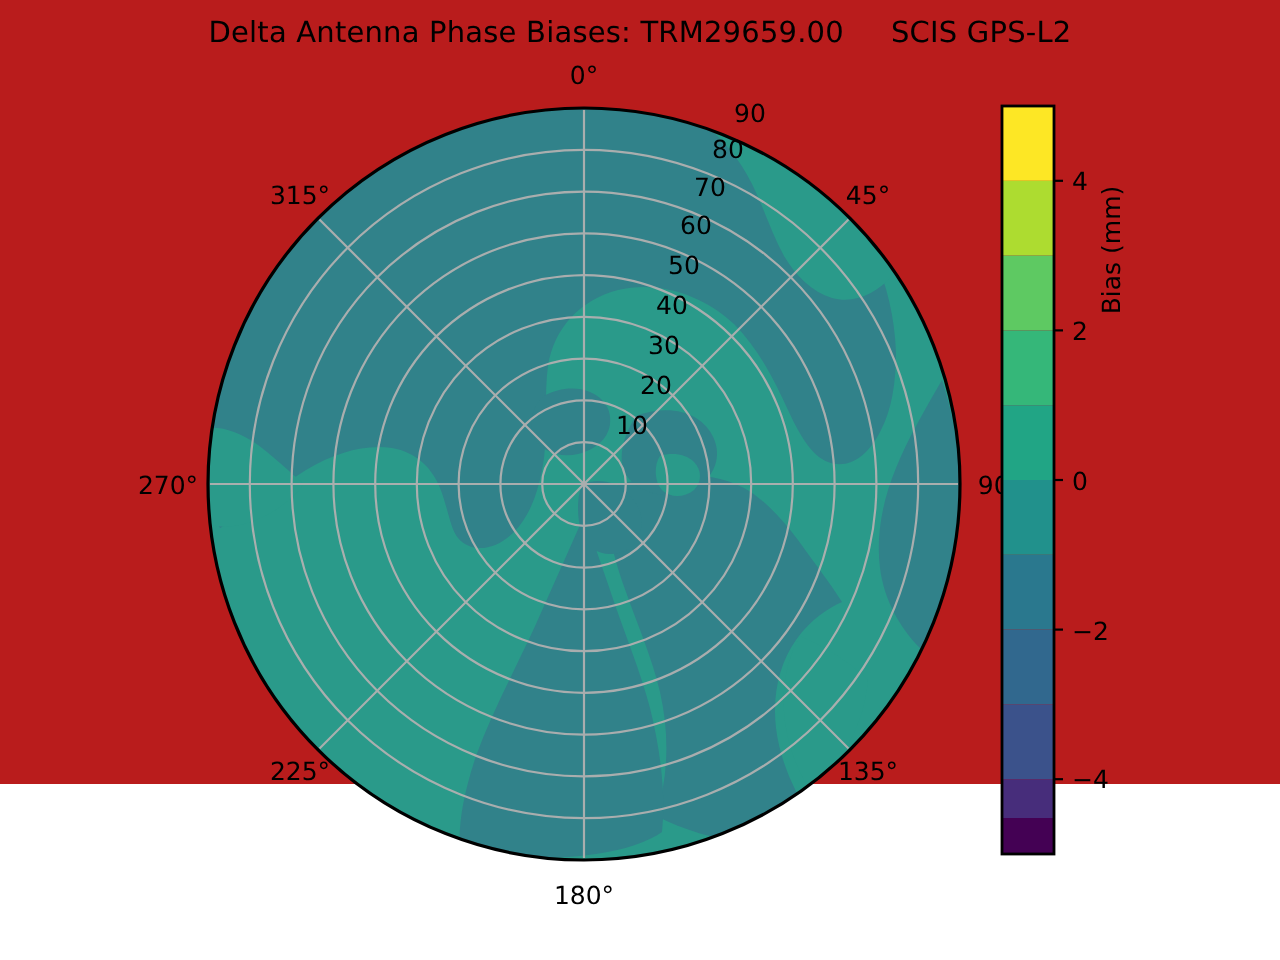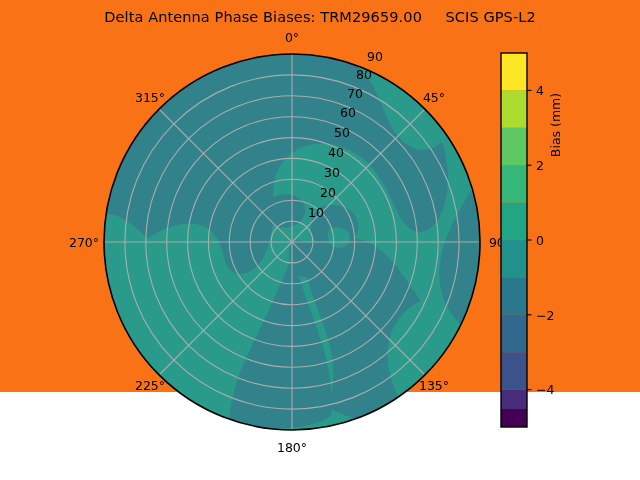--- a/index.html
+++ b/index.html
@@ -12,21 +12,21 @@
     height: 480px;
     position: relative;
     font-family: "DejaVu Sans", sans-serif;
     overflow: hidden;
   }
   #figure {
     position: absolute;
     left: 0; top: 0;
     width: 640px;
     height: 392px;
-    background: #f97316;
+    background: #b91c1c;
   }
   #chart-title {
     position: absolute;
     left: 0;
     top: 9px;
     width: 640px;
     text-align: center;
     font-size: 14.5px;
     color: #000000;
     white-space: pre;

